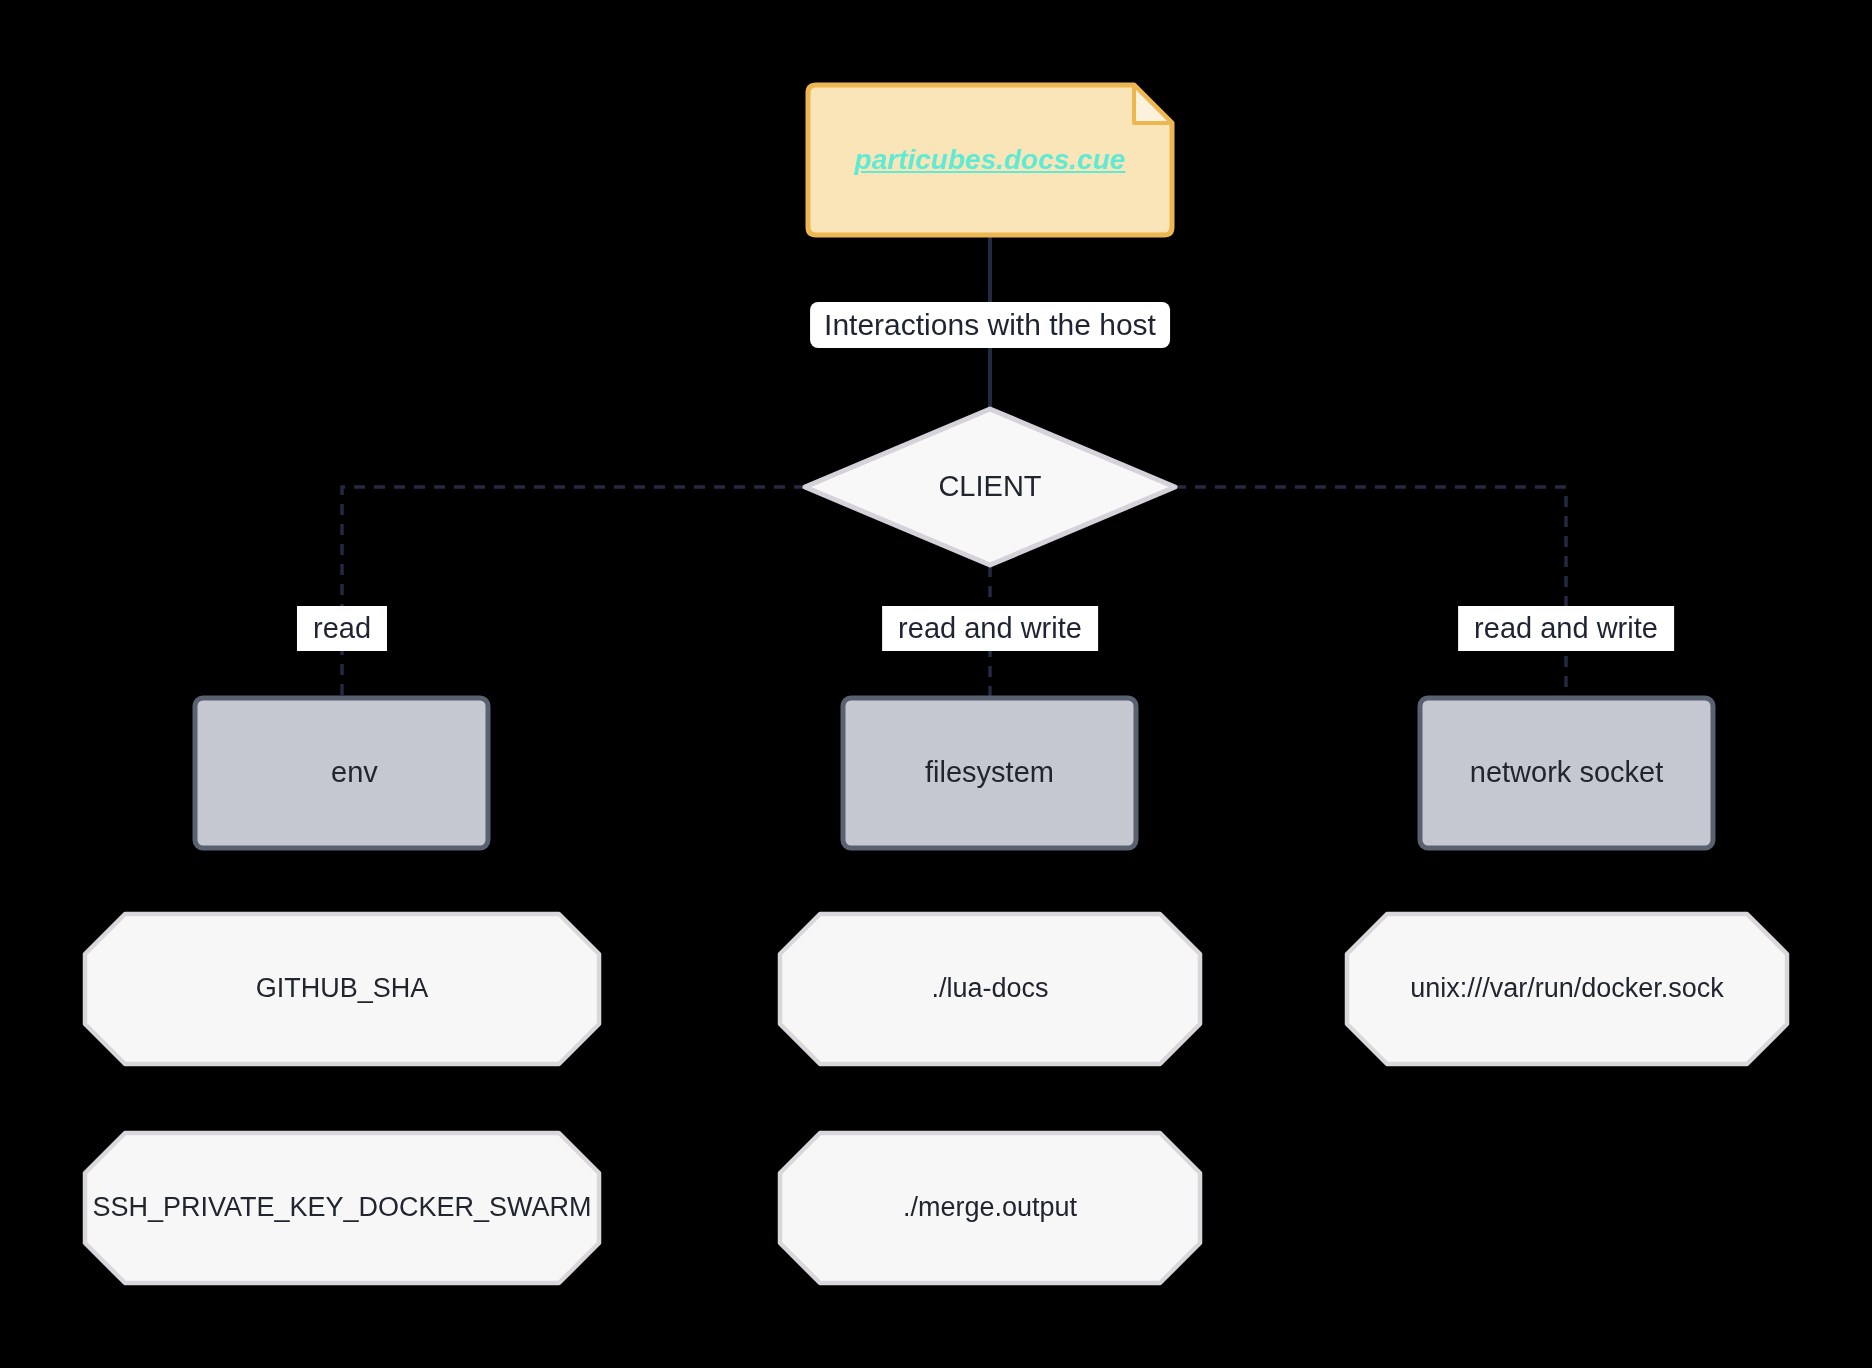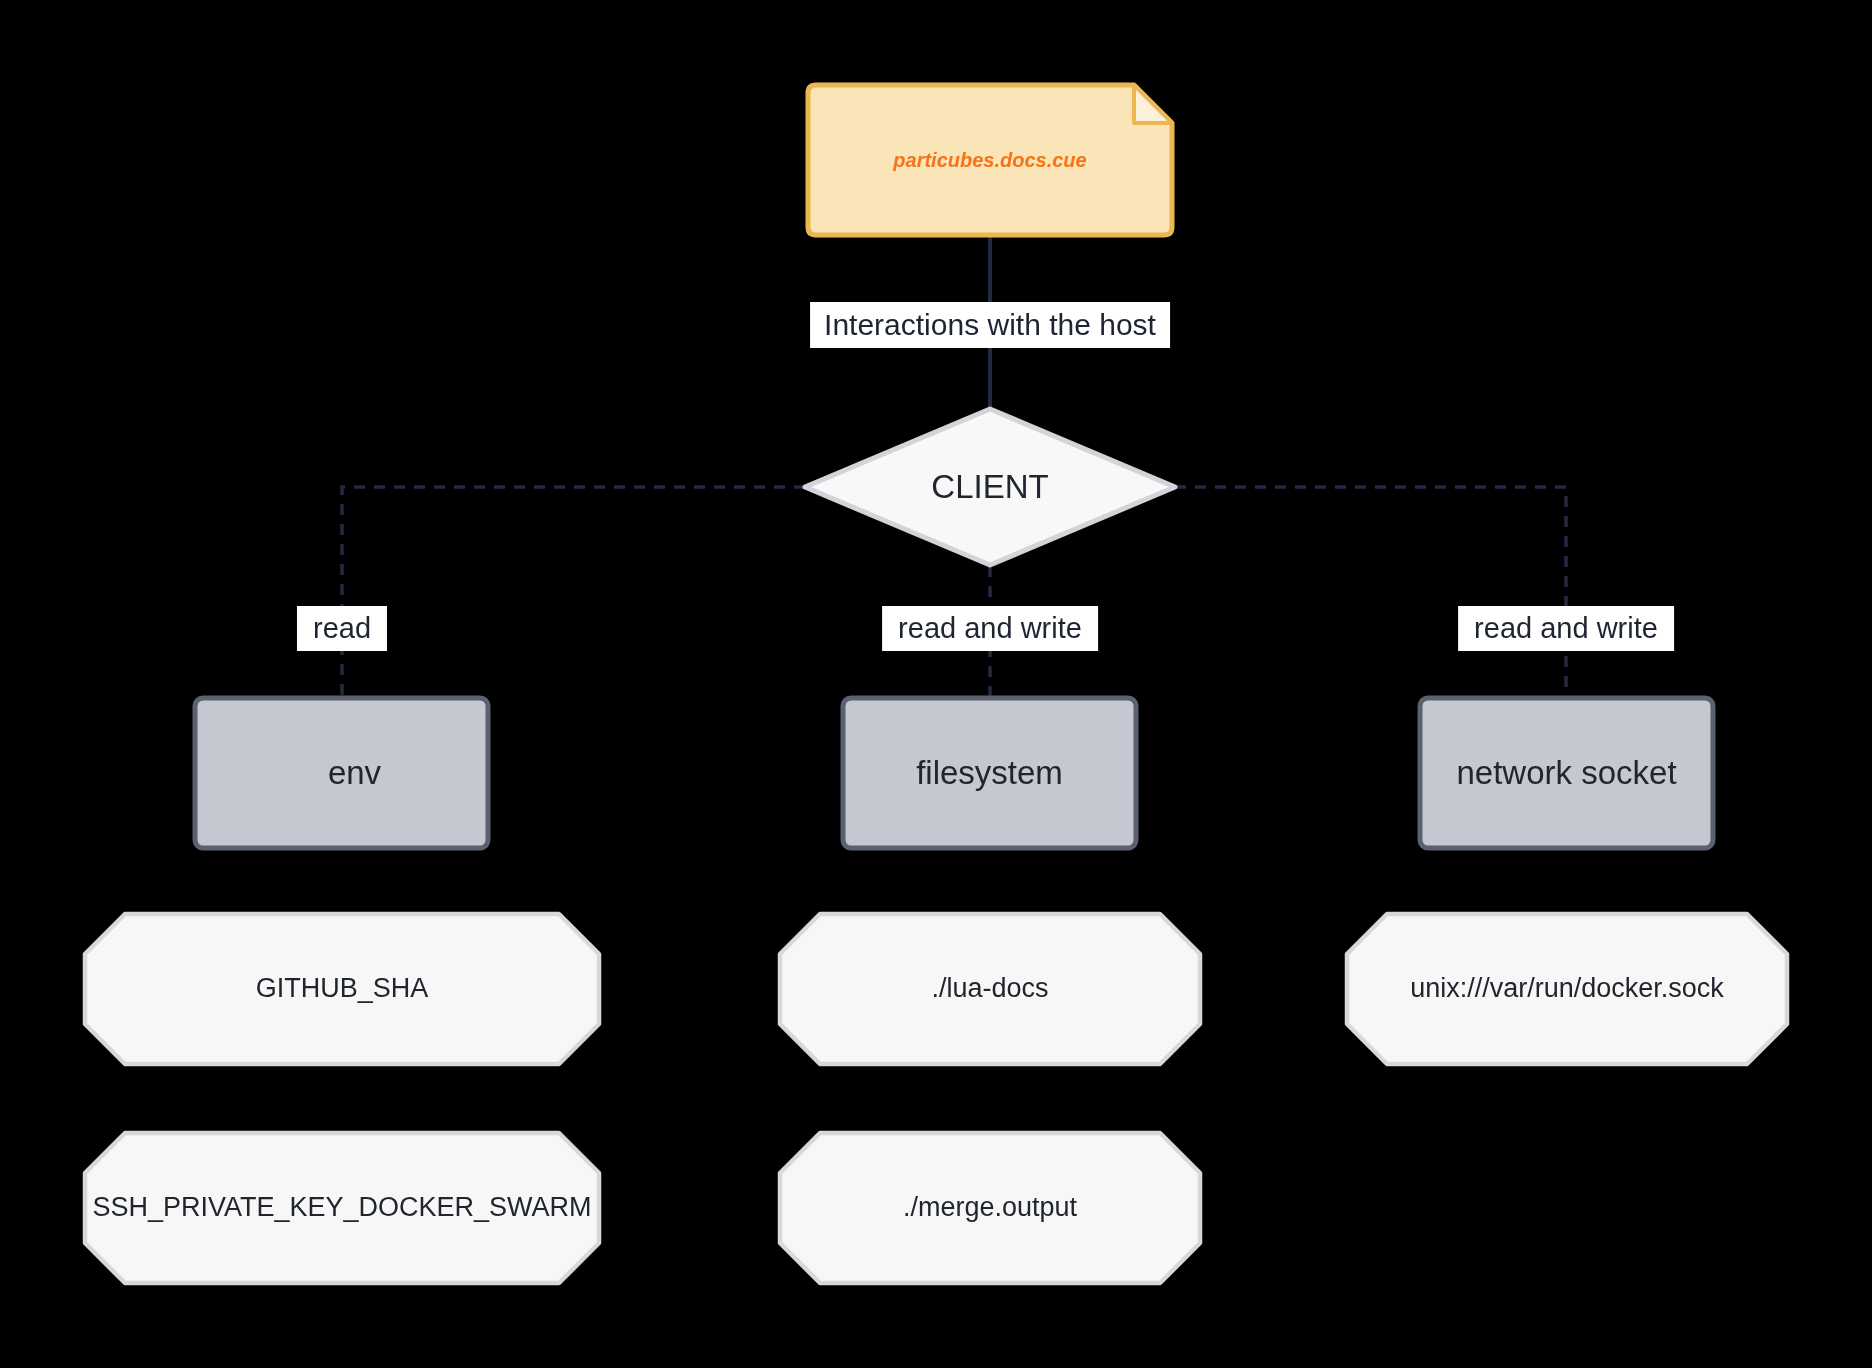--- a/index.html
+++ b/index.html
@@ -20,31 +20,31 @@
   .decision-shape{fill:var(--decision-fill);stroke:var(--decision-border);stroke-width:5;stroke-linejoin:round;}
   .resource-shape{fill:var(--resource-fill);stroke:var(--resource-border);stroke-width:5;}
   .target-shape{fill:var(--target-fill);stroke:var(--target-border);stroke-width:4.5;stroke-linejoin:round;}
 
   
   .txt{
     position:absolute;z-index:2;
     display:flex;align-items:center;justify-content:center;
     color:var(--node-text);text-align:center;line-height:1.15;
   }
-  .note-label{font-size:20px;font-weight:bold;font-style:italic;color:#f97316;}
-  .node-label{font-size:33px;}
+  .note-label{font-size:28px;font-weight:bold;font-style:italic;color:#5eead4;text-decoration:underline;}
+  .node-label{font-size:29px;}
   .target-label{font-size:27px;}
   .edge-label{
     position:absolute;z-index:3;
     transform:translateX(-50%);
     background:var(--label-bg);color:var(--label-text);
     font-size:29px;line-height:1;
     padding:8px 16px;white-space:nowrap;
   }
-  .host-label{font-size:30px;padding:8px 14px;}
+  .host-label{font-size:30px;padding:8px 14px;border-radius:8px;}
 </style>
 </head>
 <body>
 
 <div class="canvas">
 
   <svg class="layer" width="1872" height="1368" viewBox="0 0 1872 1368">
 
     <line class="edge-solid" x1="990" y1="233" x2="990" y2="412"></line>
 

